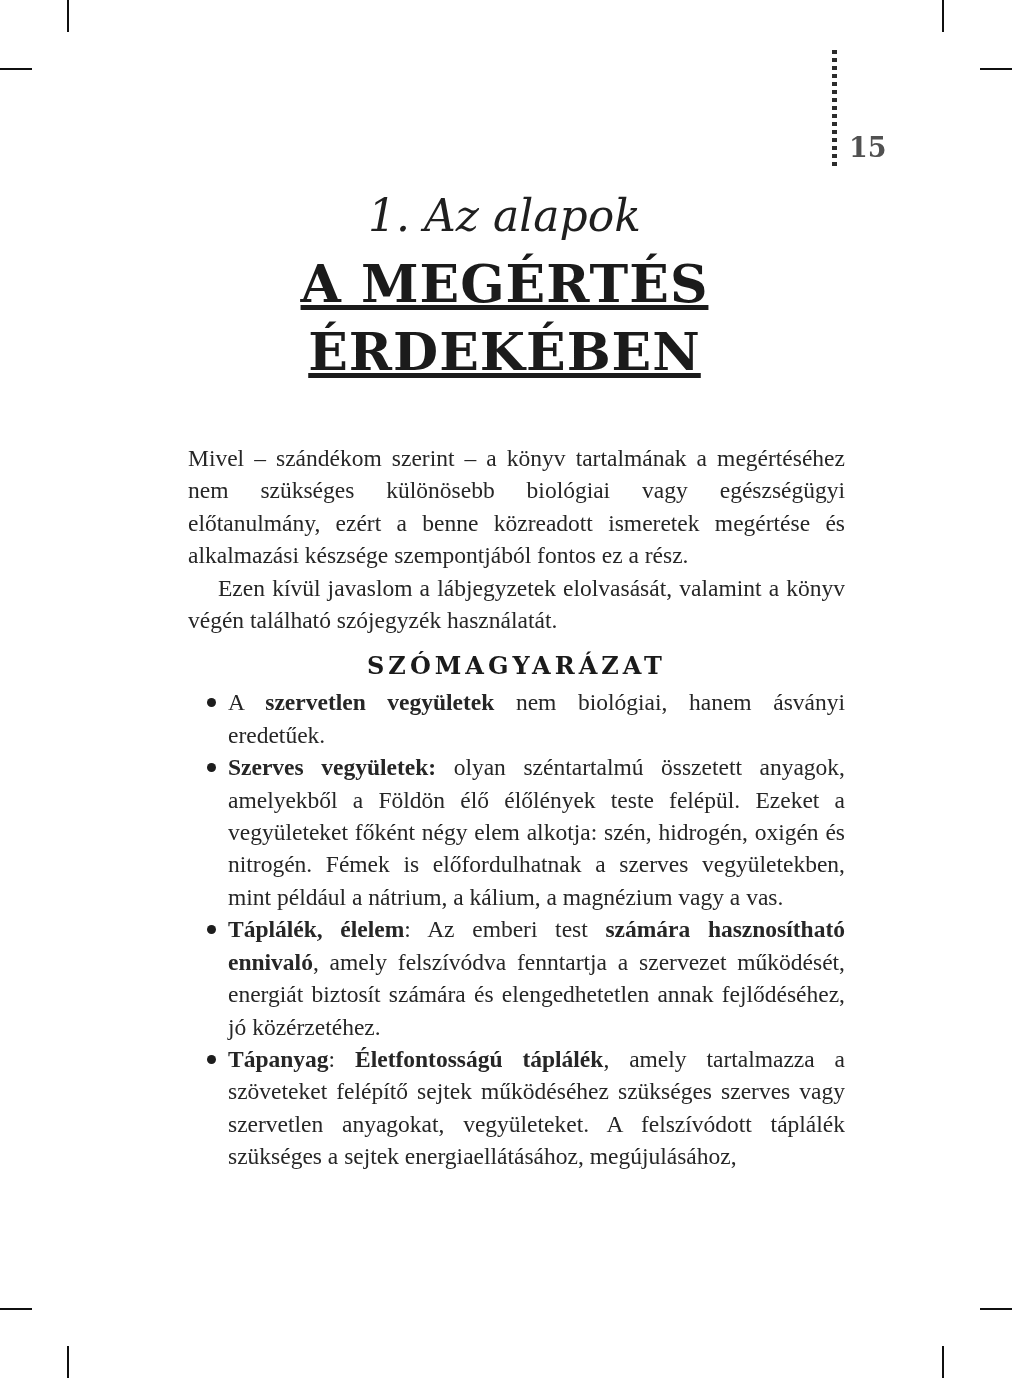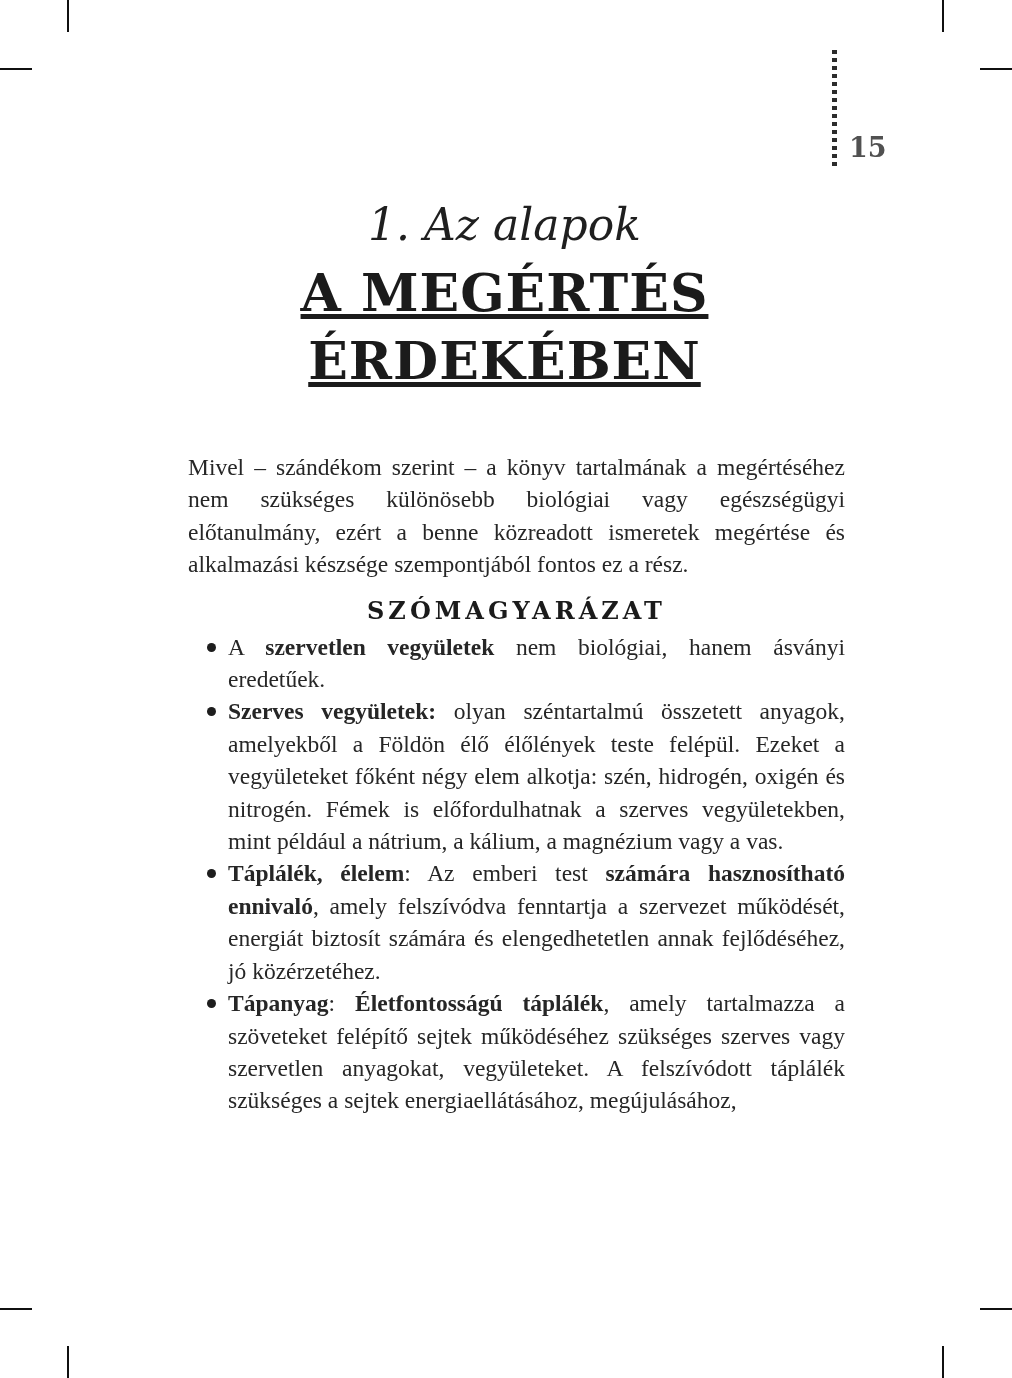--- a/index.html
+++ b/index.html
@@ -41,21 +41,20 @@
     font-weight: 700;
     font-size: 27px;
     line-height: 32px;
     color: #515151;
   }
 
   .content {
     position: absolute;
     left: 188px; top: 0;
     width: 657px;
-    margin-top: 9px;
   }
 
   .chapter-label {
     margin: 190px 0 0 0;
     text-align: center;
     font-family: "DejaVu Serif", serif;
     font-style: italic;
     font-weight: 400;
     font-size: 44px;
     line-height: 52px;
@@ -136,20 +135,21 @@
   <div class="content">
 
     <div class="chapter-label">1. Az alapok</div>
 
     <h1 class="page-title">
       <span class="title-line">A MEGÉRTÉS</span>
       <span class="title-line">ÉRDEKÉBEN</span>
     </h1>
 
     <p class="body-par first">Mivel – szándékom szerint – a könyv tartalmának a megértéséhez nem szükséges különösebb biológiai vagy egészségügyi előtanulmány, ezért a benne közreadott ismeretek megértése és alkalmazási készsége szempontjából fontos ez a rész.</p>
+    <p class="body-par indent">Ezen kívül javaslom a lábjegyzetek elolvasását, valamint a könyv végén található szójegyzék használatát.</p>
 
     <h2 class="section-heading">SZÓMAGYARÁZAT</h2>
 
 
     <div class="bullet-list">
 
       <div class="bullet-item">
         <span class="bullet-dot"></span>
         <span class="bullet-text"><span>A </span><span class="seg-bold">szervetlen vegyületek</span><span> nem biológiai, hanem ásványi eredetűek.</span></span>
       </div>

